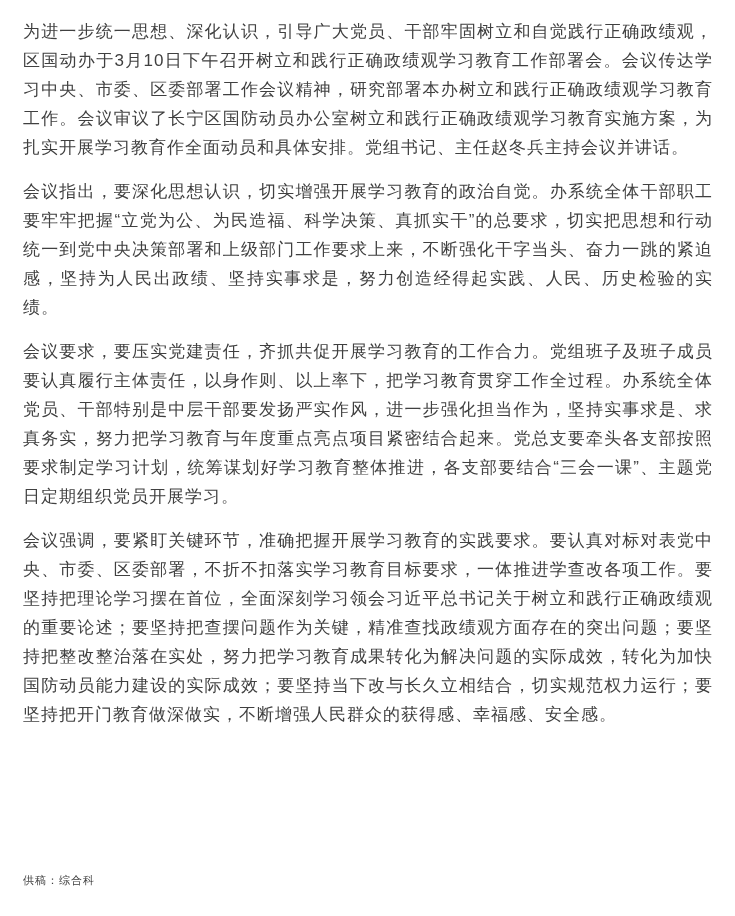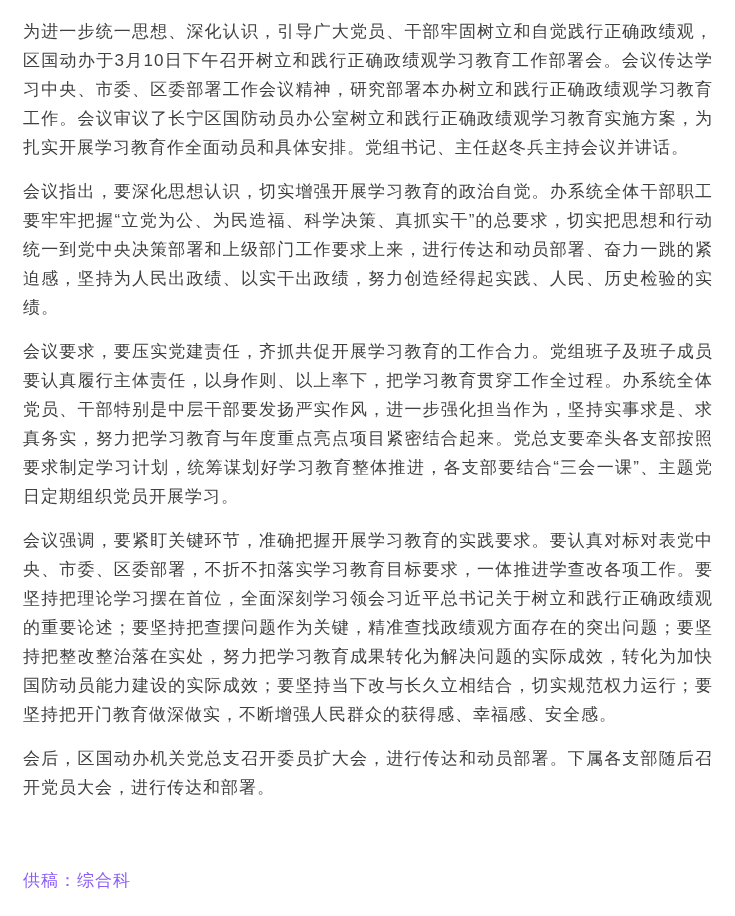--- a/index.html
+++ b/index.html
@@ -26,31 +26,30 @@
     text-align: justify;
     text-justify: inter-ideograph;
   }
   .article p {
     margin: 0 0 15px 0;
   }
   .byline {
     position: absolute;
     left: 23px;
     top: 866px;
-    color: #8b5cf6;
-    font-size: 17px;
+    color: #404040;
+    font-size: 11px;
     line-height: 29px;
     letter-spacing: 1px;
     text-align: right;
   }
 </style>
 </head>
 <body>
 
 <div class="article">
   <p>为进一步统一思想、深化认识，引导广大党员、干部牢固树立和自觉践行正确政绩观，区国动办于3月10日下午召开树立和践行正确政绩观学习教育工作部署会。会议传达学习中央、市委、区委部署工作会议精神，研究部署本办树立和践行正确政绩观学习教育工作。会议审议了长宁区国防动员办公室树立和践行正确政绩观学习教育实施方案，为扎实开展学习教育作全面动员和具体安排。党组书记、主任赵冬兵主持会议并讲话。</p>
-  <p>会议指出，要深化思想认识，切实增强开展学习教育的政治自觉。办系统全体干部职工要牢牢把握“立党为公、为民造福、科学决策、真抓实干”的总要求，切实把思想和行动统一到党中央决策部署和上级部门工作要求上来，进行传达和动员部署、奋力一跳的紧迫感，坚持为人民出政绩、以实干出政绩，努力创造经得起实践、人民、历史检验的实绩。</p>
+  <p>会议指出，要深化思想认识，切实增强开展学习教育的政治自觉。办系统全体干部职工要牢牢把握“立党为公、为民造福、科学决策、真抓实干”的总要求，切实把思想和行动统一到党中央决策部署和上级部门工作要求上来，不断强化干字当头、奋力一跳的紧迫感，坚持为人民出政绩、坚持实事求是，努力创造经得起实践、人民、历史检验的实绩。</p>
   <p>会议要求，要压实党建责任，齐抓共促开展学习教育的工作合力。党组班子及班子成员要认真履行主体责任，以身作则、以上率下，把学习教育贯穿工作全过程。办系统全体党员、干部特别是中层干部要发扬严实作风，进一步强化担当作为，坚持实事求是、求真务实，努力把学习教育与年度重点亮点项目紧密结合起来。党总支要牵头各支部按照要求制定学习计划，统筹谋划好学习教育整体推进，各支部要结合“三会一课”、主题党日定期组织党员开展学习。</p>
   <p>会议强调，要紧盯关键环节，准确把握开展学习教育的实践要求。要认真对标对表党中央、市委、区委部署，不折不扣落实学习教育目标要求，一体推进学查改各项工作。要坚持把理论学习摆在首位，全面深刻学习领会习近平总书记关于树立和践行正确政绩观的重要论述；要坚持把查摆问题作为关键，精准查找政绩观方面存在的突出问题；要坚持把整改整治落在实处，努力把学习教育成果转化为解决问题的实际成效，转化为加快国防动员能力建设的实际成效；要坚持当下改与长久立相结合，切实规范权力运行；要坚持把开门教育做深做实，不断增强人民群众的获得感、幸福感、安全感。</p>
-  <p>会后，区国动办机关党总支召开委员扩大会，进行传达和动员部署。下属各支部随后召开党员大会，进行传达和部署。</p>
 </div>
 
 <div class="byline">供稿：综合科</div>
 
 </body></html>

